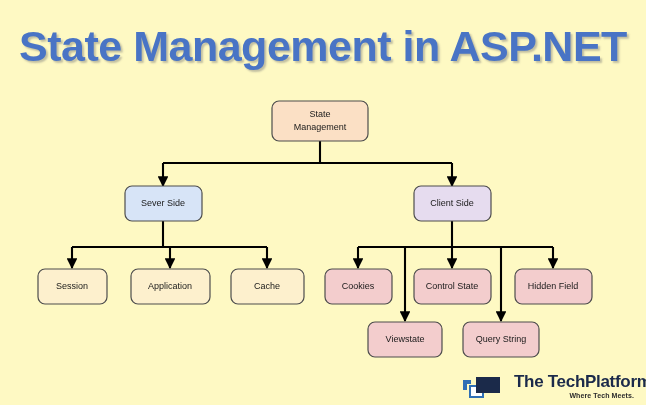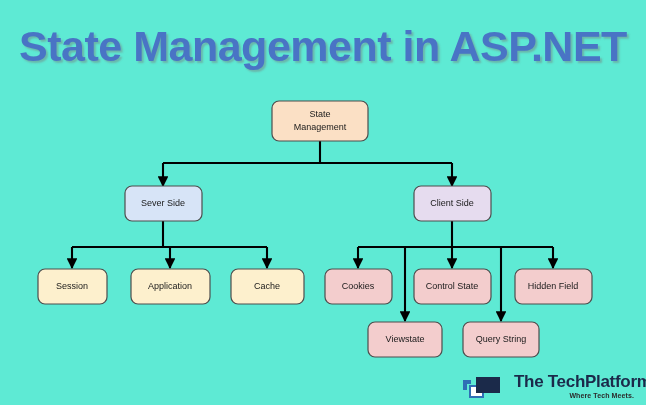--- a/index.html
+++ b/index.html
@@ -7,21 +7,21 @@
     padding: 0;
     background: #ffffff;
   }
   body {
     font-family: "Liberation Sans", sans-serif;
   }
   #canvas {
     position: relative;
     width: 646px;
     height: 405px;
-    background: #5eead4;
+    background: #fef9c3;
     overflow: hidden;
   }
 
   
   #title {
     position: absolute;
     left: 0;
     top: 22px;
     width: 646px;
     text-align: center;

